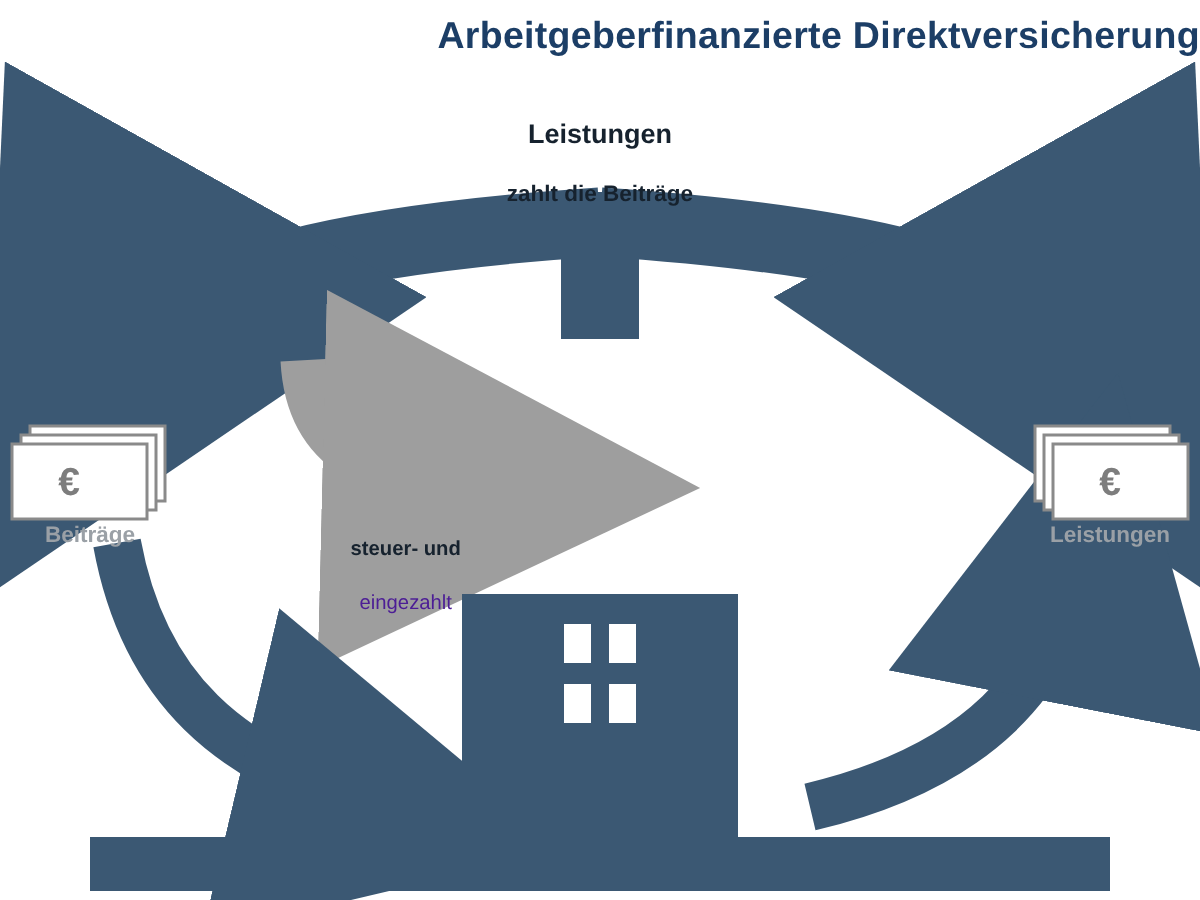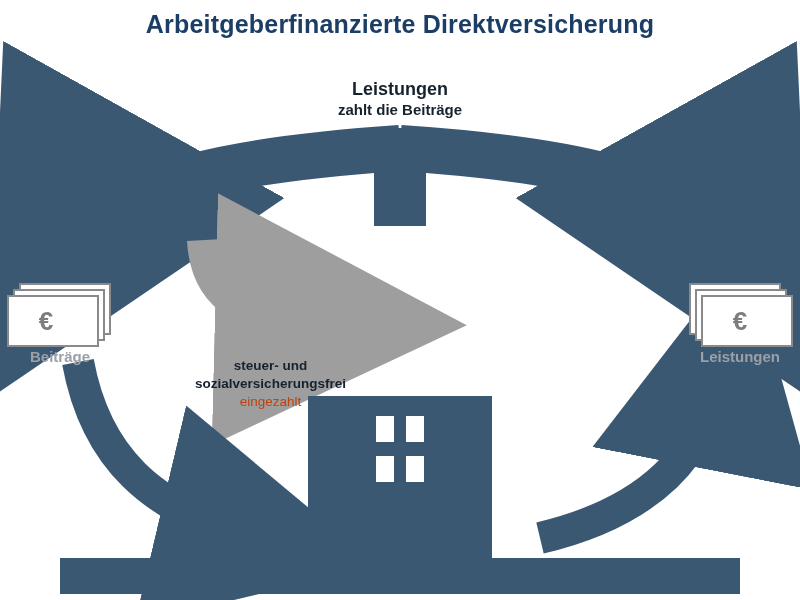--- a/index.html
+++ b/index.html
@@ -2,40 +2,40 @@
 <html><head>
 <meta charset="utf-8">
 <style>
   html,body{margin:0;padding:0;background:#ffffff;}
   .stage{
     position:relative;width:800px;height:600px;background:#ffffff;
     overflow:hidden;font-family:"Liberation Sans",sans-serif;
   }
   .stage svg{position:absolute;left:0;top:0;}
   .title{
-    position:absolute;top:10px;left:0;width:800px;text-align:center;
+    position:absolute;top:10px;left:0;width:800px;text-align:right;
     font-size:25px;font-weight:bold;color:#1c3e66;letter-spacing:.2px;
   }
   .employer-label{
     position:absolute;top:78px;left:250px;width:300px;text-align:center;
     color:#16222e;line-height:1.25;
   }
   .employer-label .l1{font-size:18px;font-weight:bold;display:block;}
-  .employer-label .l2{font-size:15px;font-weight:bold;display:block;}
+  .employer-label .l2{font-size:15px;font-weight:bold;display:block;margin-top:20px;}
   .money-label{
     position:absolute;width:120px;text-align:center;
     font-size:15px;color:#9aa0a6;font-weight:bold;
   }
   .money-label.left{left:0px;top:348px;}
   .money-label.right{left:680px;top:348px;}
   .flow-note{
     position:absolute;left:178px;top:346px;width:185px;text-align:center;
     font-size:13.5px;color:#16222e;font-weight:bold;line-height:1.35;margin-top:11px;
   }
-  .flow-note .l3{font-weight:normal;color:#c2410c;}
+  .flow-note .l3{font-weight:normal;color:#4c1d95;}
   .euro{
     font-size:26px;font-weight:bold;fill:#7d7d7d;
     font-family:"Liberation Sans",sans-serif;
   }
 </style>
 </head>
 <body>
 
 <div class="stage">
 
@@ -89,17 +89,17 @@
     <span class="l1">Leistungen</span>
     <span class="l2">zahlt die Beiträge</span>
   </div>
 
   <div class="money-label left">Beiträge</div>
 
   <div class="money-label right">Leistungen</div>
 
   <div class="flow-note">
     <span class="l1">steuer- und</span><br>
-    <span class="l2">sozialversicherungsfrei</span><br>
+    <br>
     <span class="l3">eingezahlt</span>
   </div>
 
 </div>
 
 </body></html>

